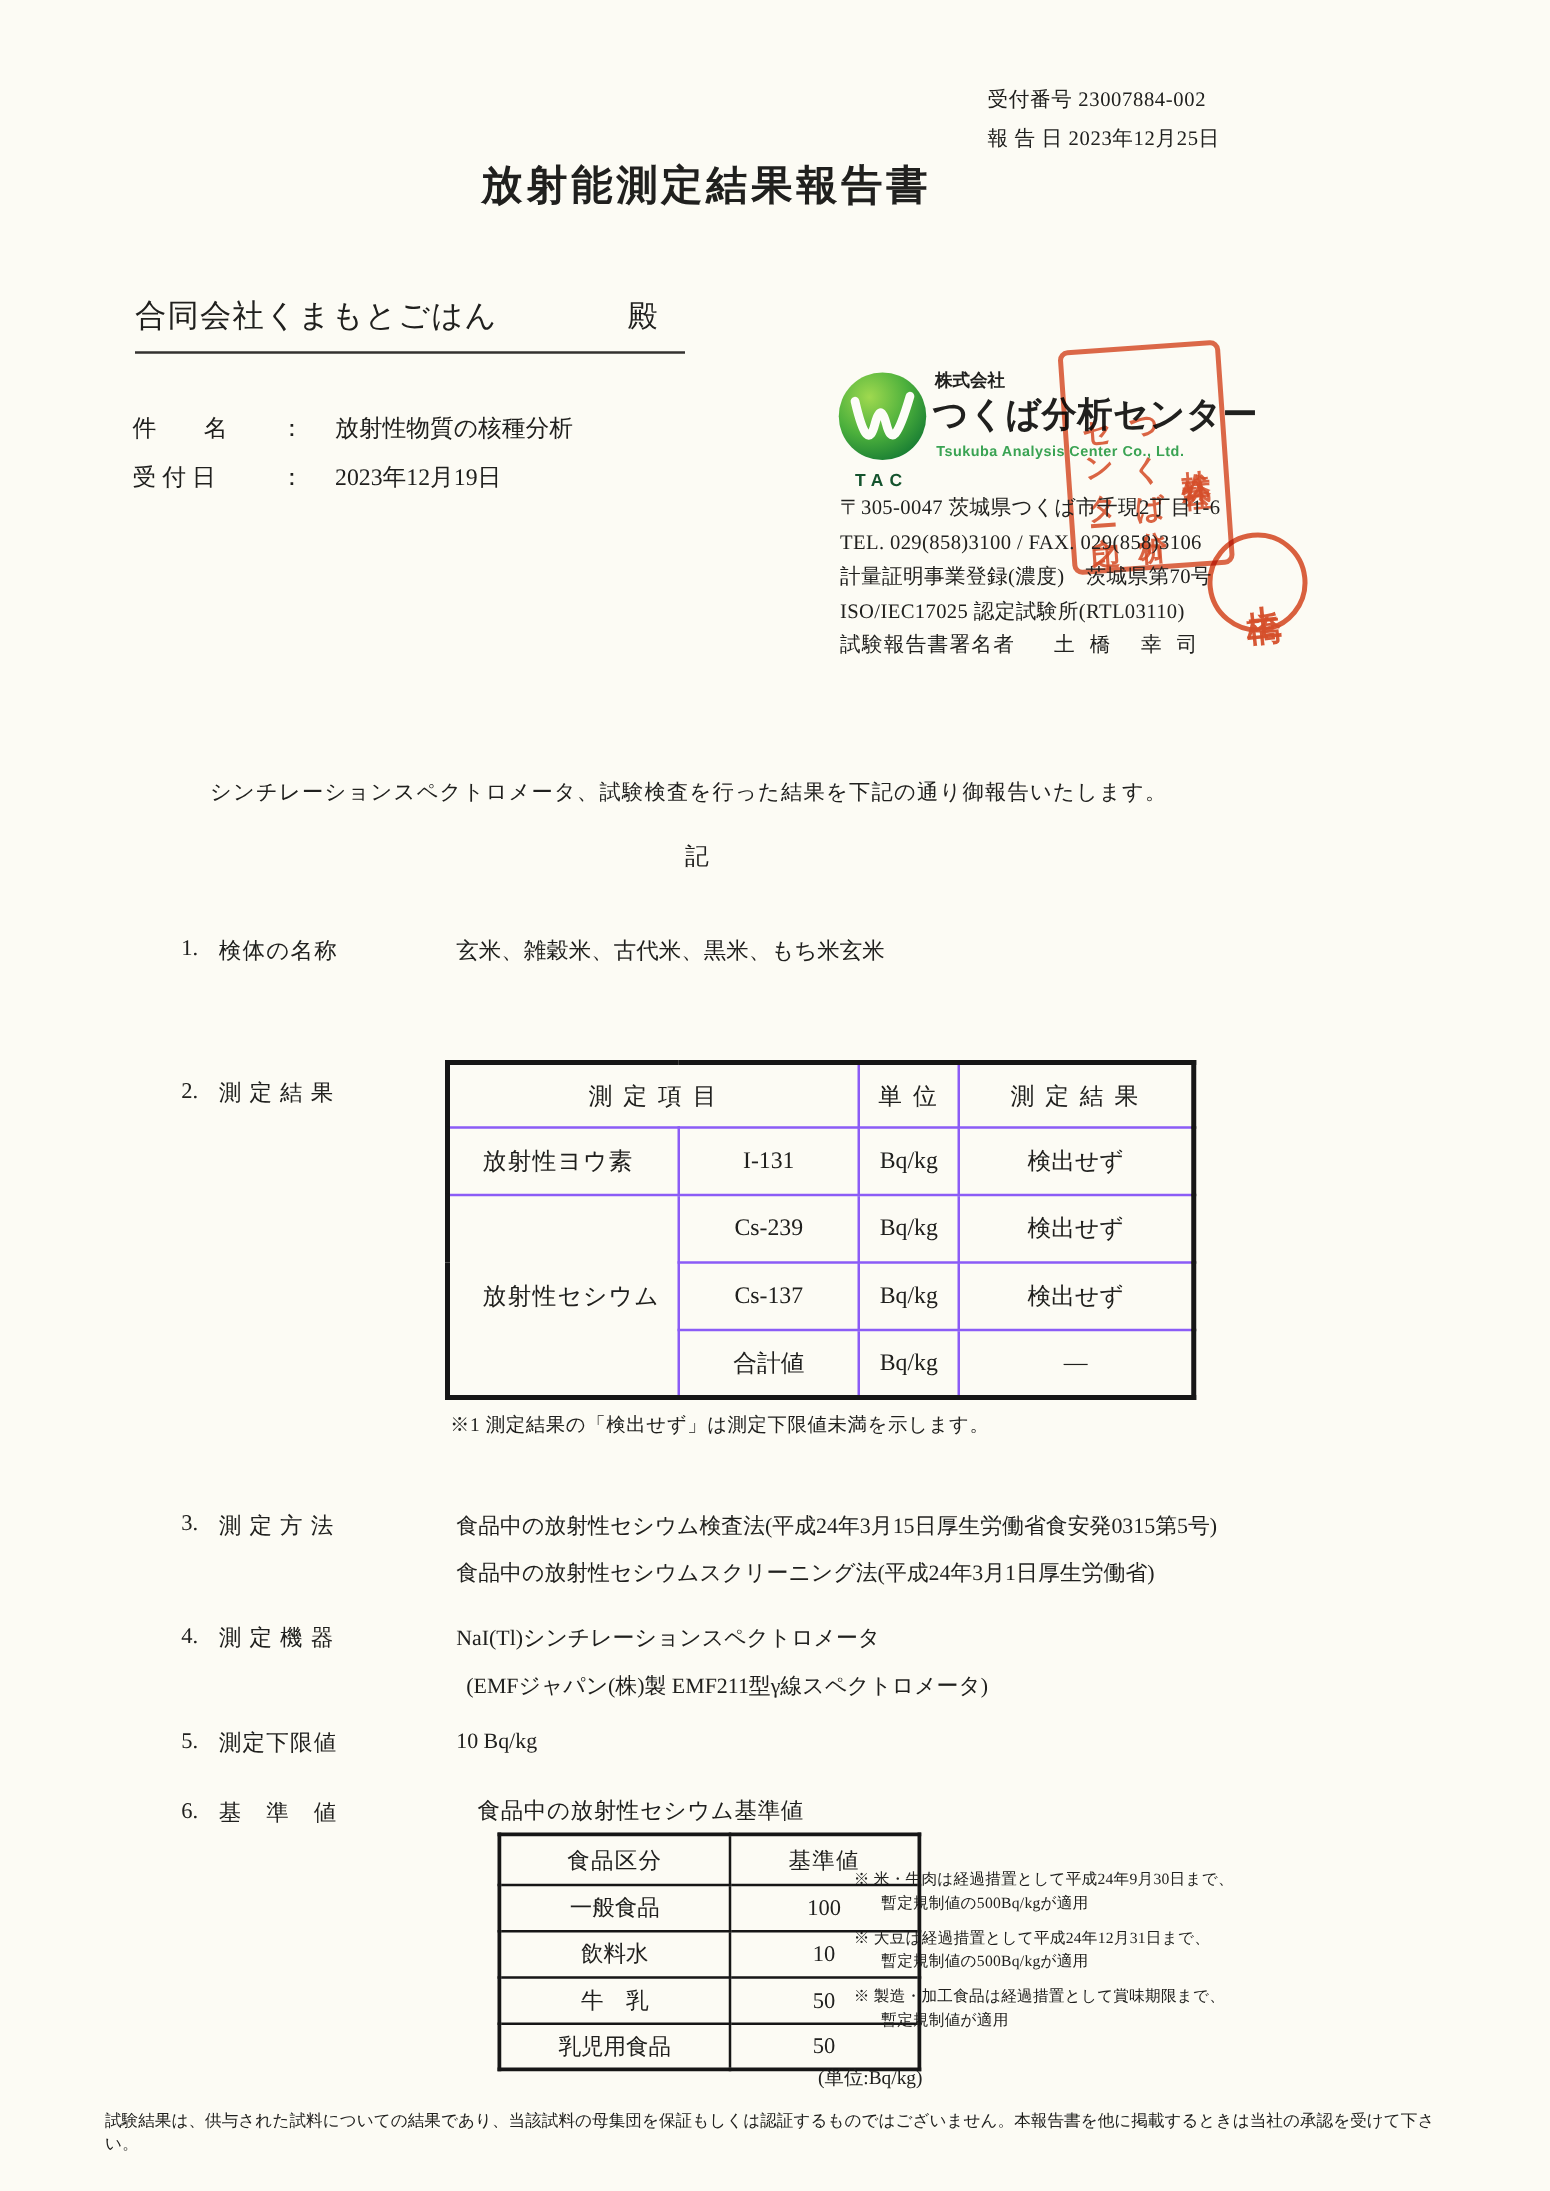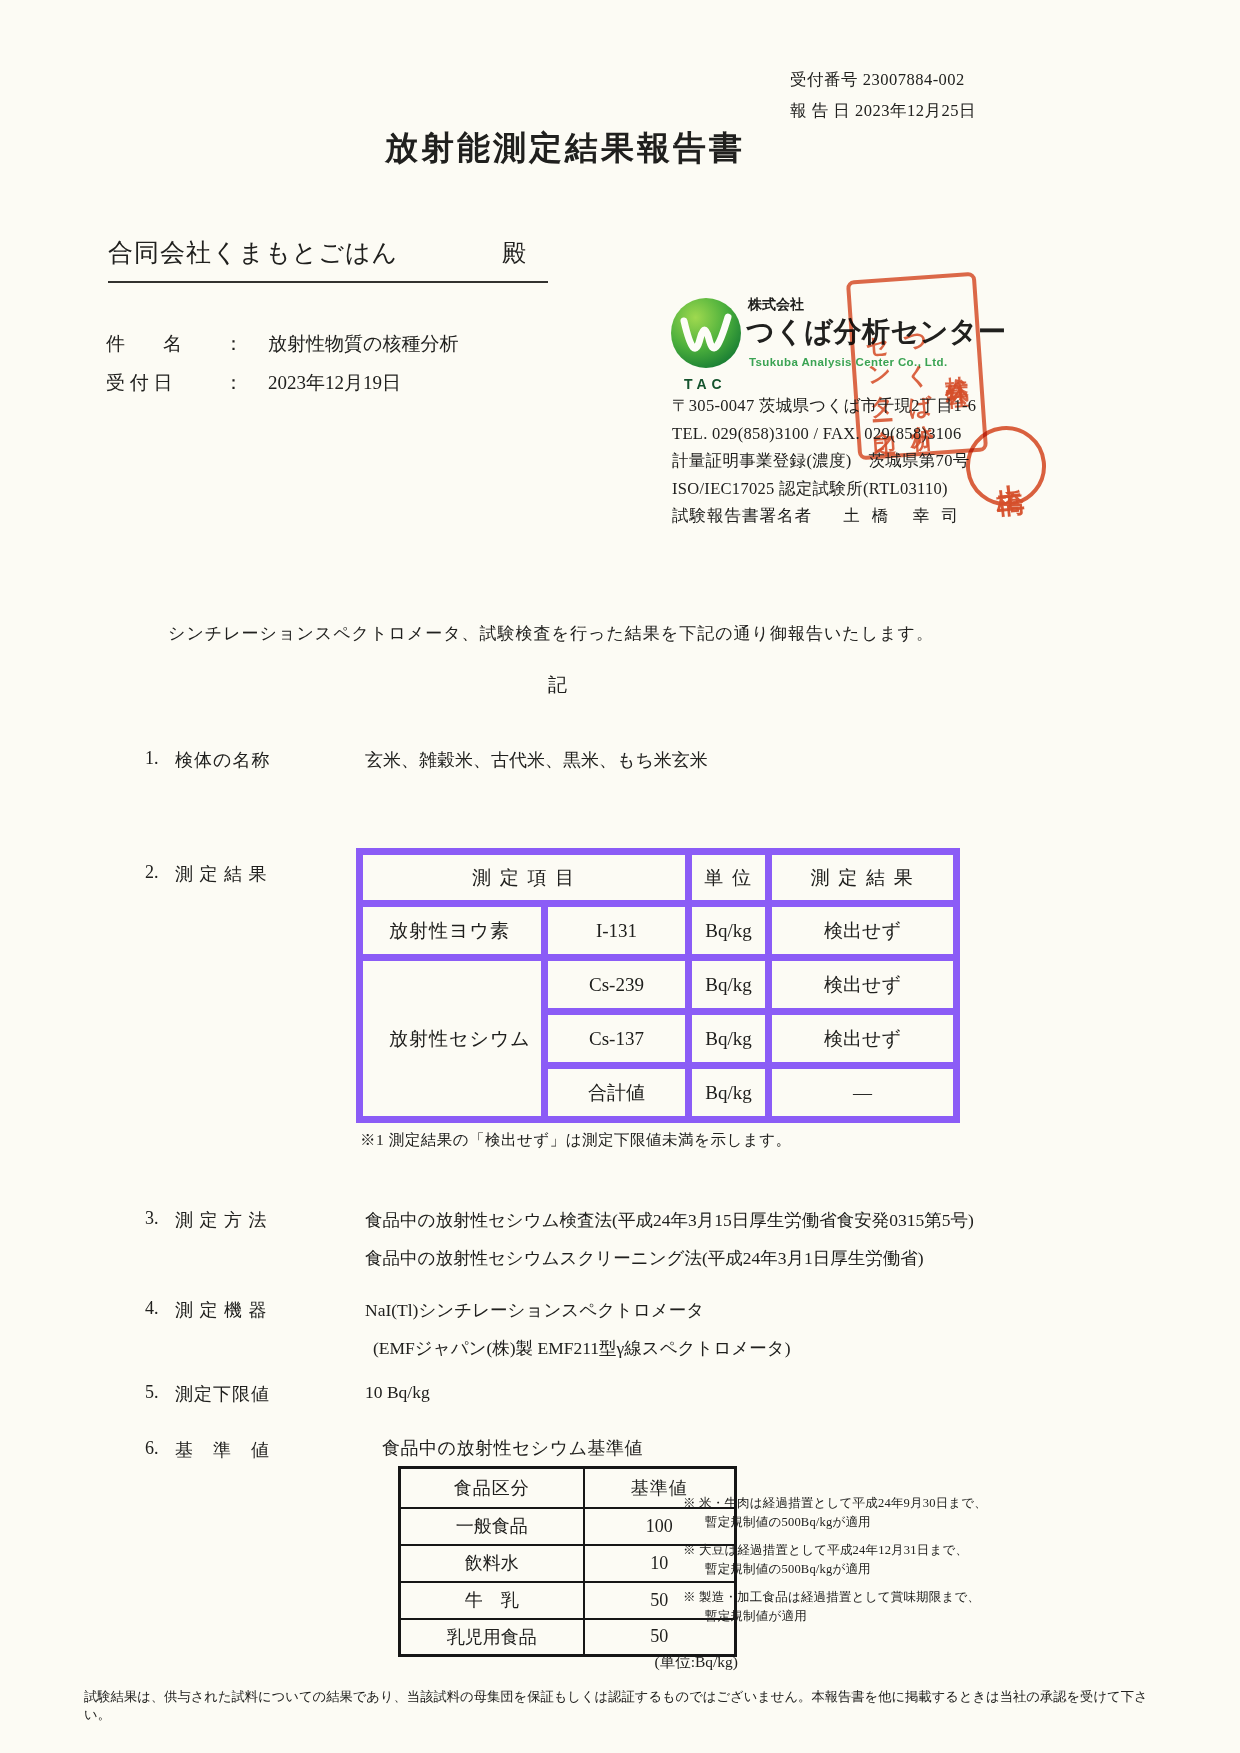--- a/index.html
+++ b/index.html
@@ -58,21 +58,21 @@
   .intro { left:168px; top:622px; font-size:17px; letter-spacing:1px; }
   .ki { left:548px; top:672px; font-size:19px; letter-spacing:2px; }
 
   .item-no { left:145px; font-size:18px; }
   .item-label { left:175px; font-size:18px; letter-spacing:1px; }
   .item-value { left:365px; font-size:17.5px; }
 
   
   .result-table { left:356px; top:848px; border-collapse:collapse; border:4px solid #161616;
     font-size:19px; background:transparent; }
-  .result-table td { border:7px solid #8b5cf6; text-align:center; padding:0 8px; }
+  .result-table td { border:2px solid #8b5cf6; text-align:center; padding:0 8px; }
   .result-table .h-row td { height:52px; letter-spacing:2px; }
   .result-table .d-row td { height:54px; }
   .result-table .group-cell { text-align:left; padding-left:26px; letter-spacing:1px; }
   .c-item  { width:185px; }
   .c-nuc   { width:144px; }
   .c-unit  { width:80px; }
   .c-res   { width:188px; }
   .table-note { left:360px; top:1130px; font-size:15.5px; letter-spacing:.5px; }
 
   

